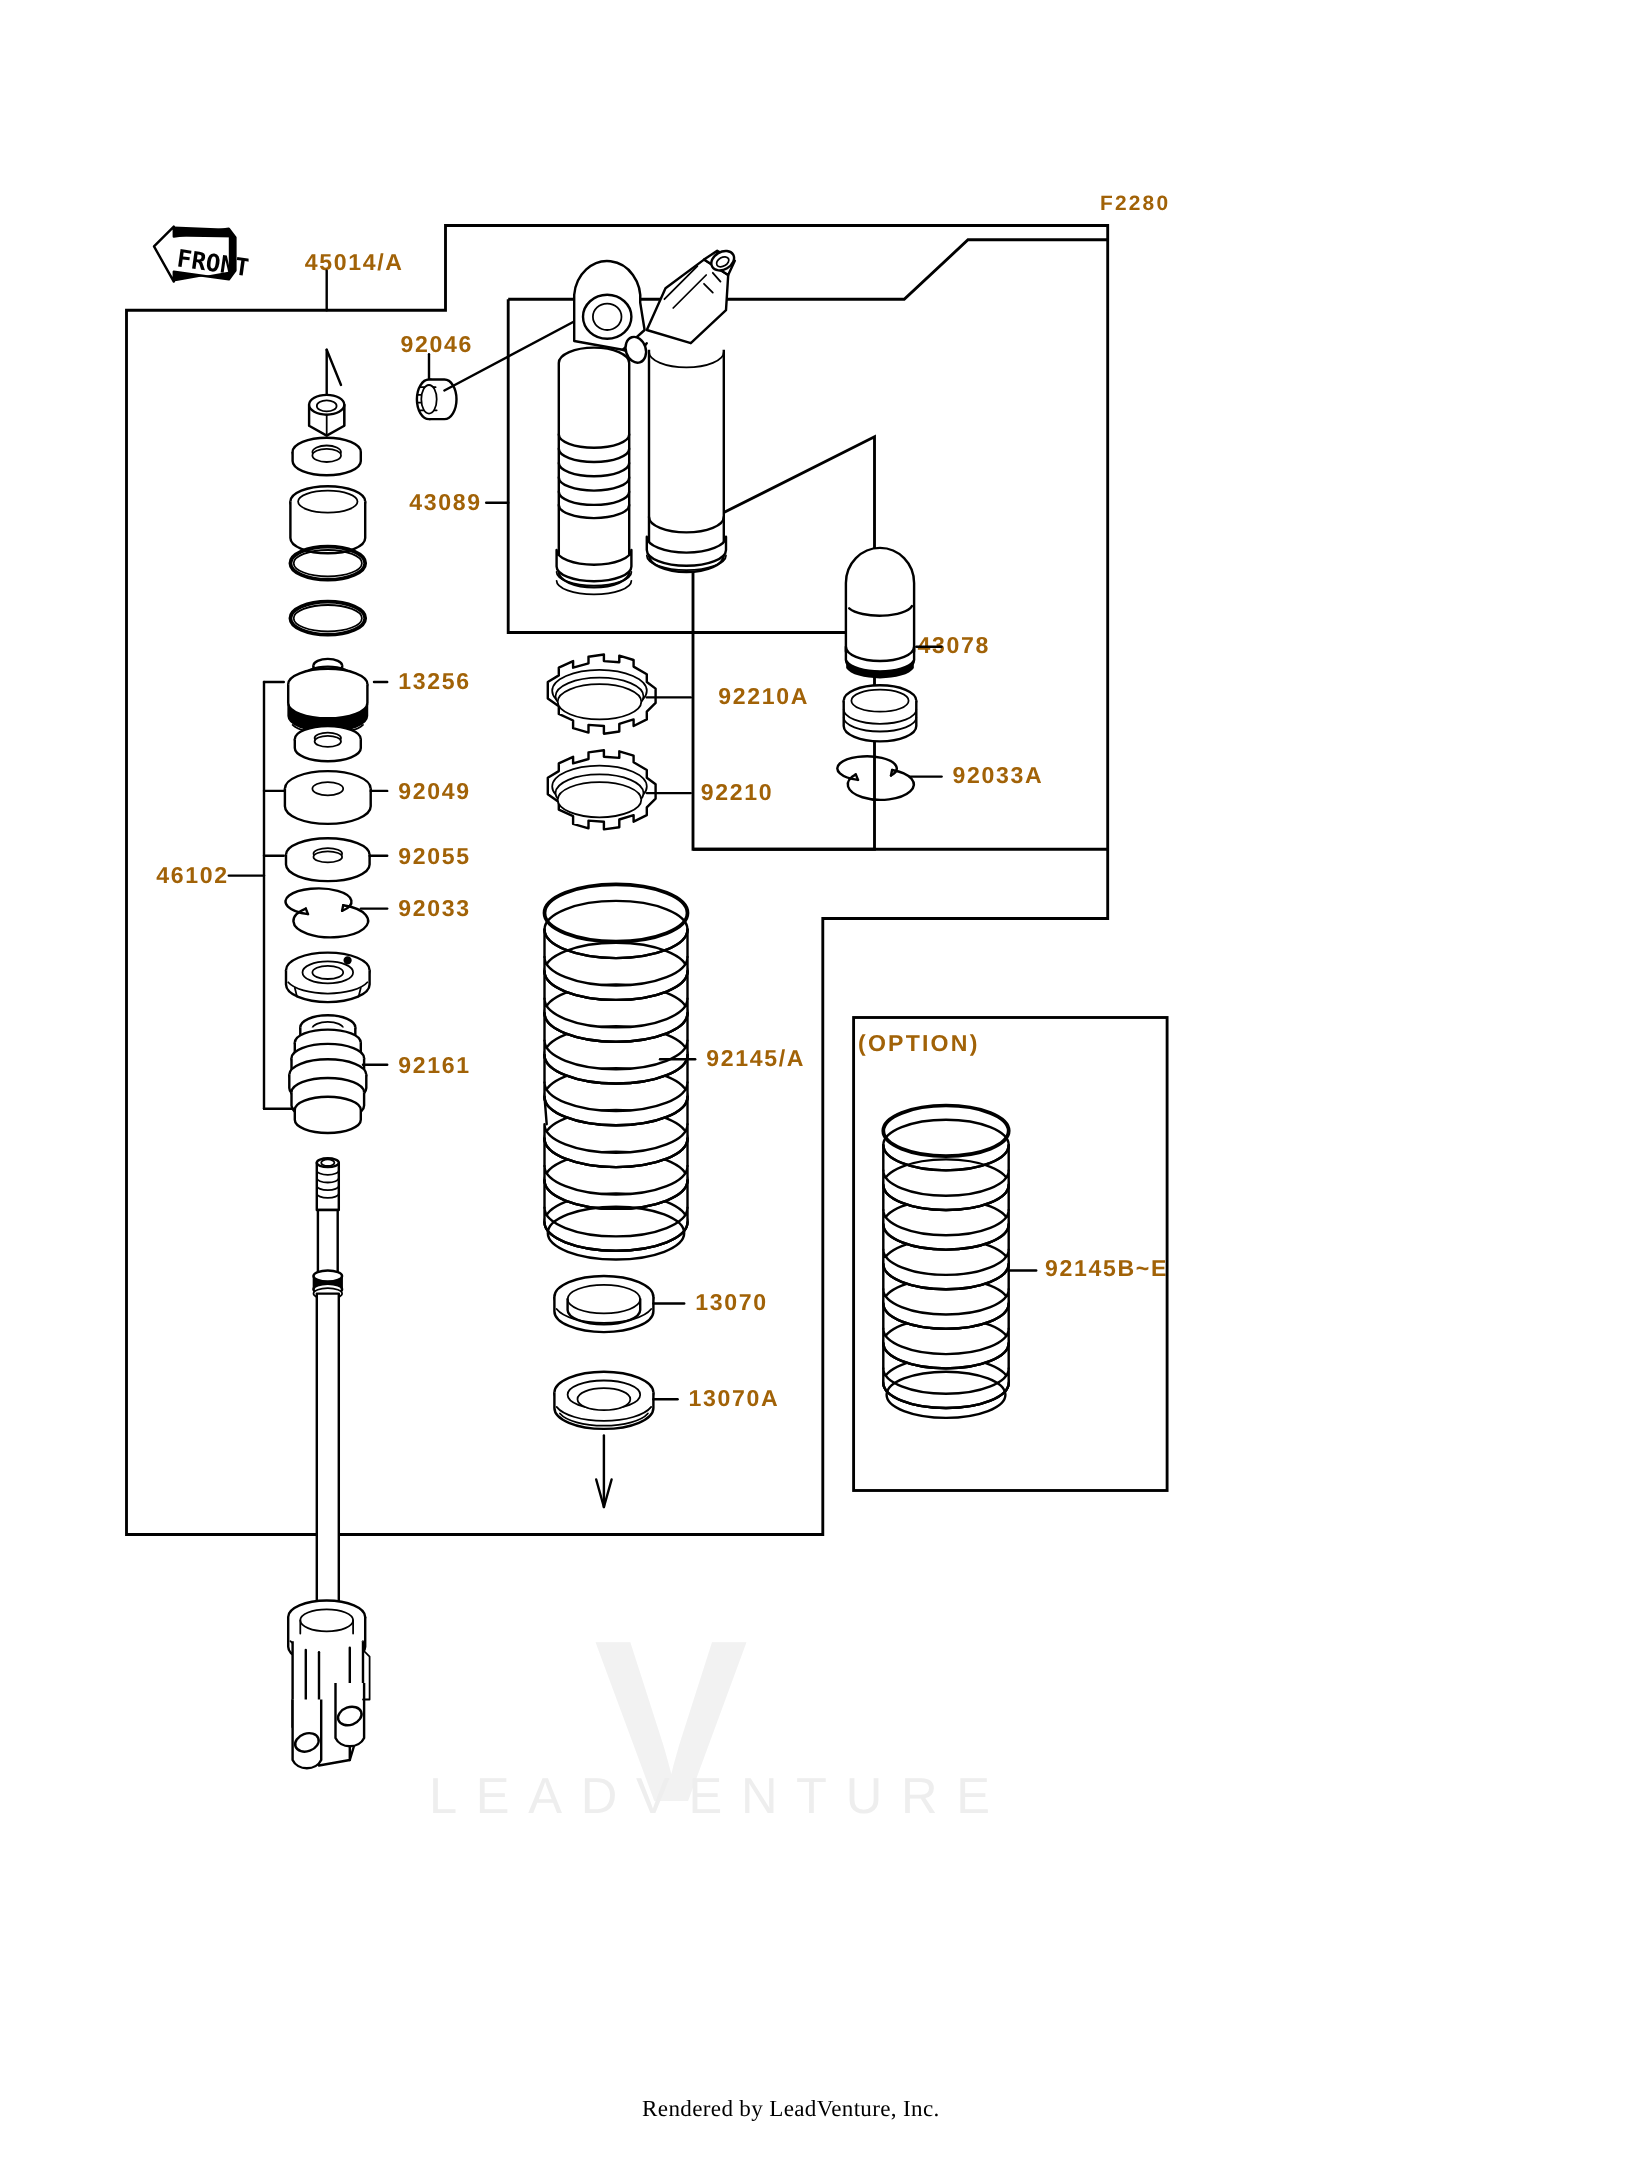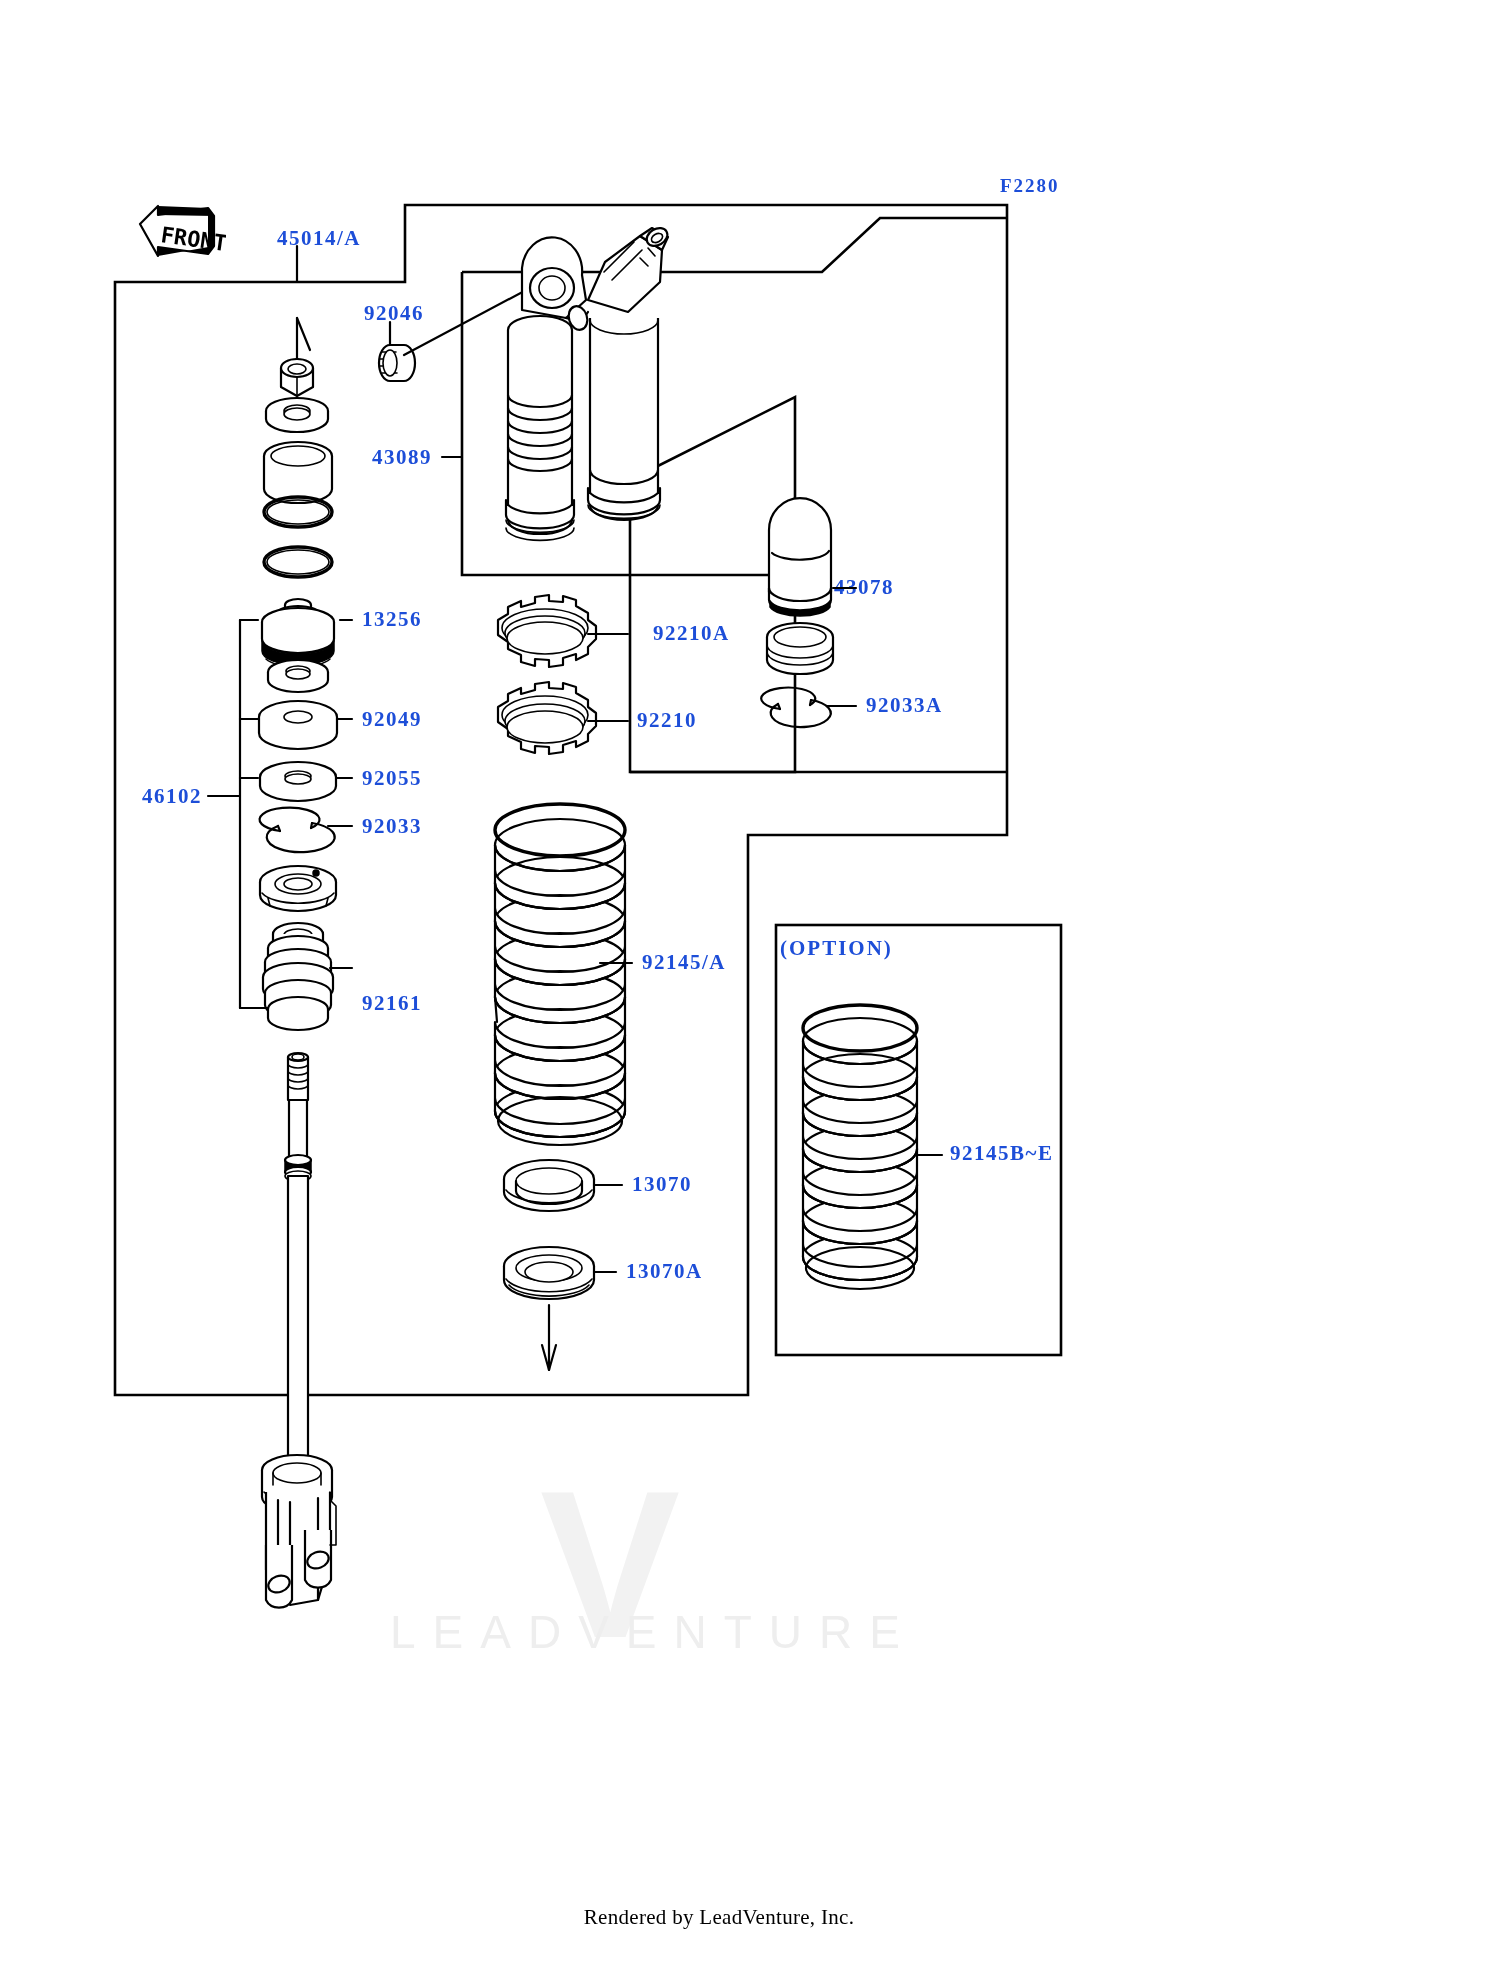--- a/index.html
+++ b/index.html
@@ -11,26 +11,26 @@
   #page{
     position:relative;
     width:1500px;
     height:1962px;
     background:#fff;
     overflow:hidden;
   }
   
   .lbl{
     position:absolute;
-    font-family:Liberation Serif, serif;
+    font-family:Liberation Sans, sans-serif;
     font-weight:700;
     font-size:21px;
     letter-spacing:1.5px;
     white-space:nowrap;
-    color:#1d4ed8;
+    color:#a16207;
     line-height:1;
   }
   .lbl.code{font-size:19px;letter-spacing:2px;}
   
   #watermark{
     position:absolute;
     left:0;top:760px;width:1500px;height:220px;
     pointer-events:none;
     z-index:1;
   }
@@ -504,21 +504,21 @@
   <div class="labels">
     <div class="lbl code" id="diagram-code">F2280</div>
 
     <div class="lbl" style="left:249px;top:228px;margin-left:28px;">45014/A</div>
     <div class="lbl" style="left:364px;top:303px;">92046</div>
     <div class="lbl" style="left:372px;top:447px;">43089</div>
     <div class="lbl" style="left:362px;top:609px;">13256</div>
     <div class="lbl" style="left:362px;top:709px;">92049</div>
     <div class="lbl" style="left:362px;top:768px;text-align:right;">92055</div>
     <div class="lbl" style="left:362px;top:816px;">92033</div>
-    <div class="lbl" style="left:362px;top:958px;margin-top:35px;">92161</div>
+    <div class="lbl" style="left:362px;top:958px;">92161</div>
     <div class="lbl" style="left:142px;top:786px;">46102</div>
     <div class="lbl" style="left:637px;top:623px;margin-left:16px;">92210A</div>
     <div class="lbl" style="left:637px;top:710px;">92210</div>
     <div class="lbl" style="left:834px;top:577px;">43078</div>
     <div class="lbl" style="left:866px;top:695px;">92033A</div>
     <div class="lbl" style="left:642px;top:952px;">92145/A</div>
     <div class="lbl" style="left:632px;top:1174px;">13070</div>
     <div class="lbl" style="left:626px;top:1261px;">13070A</div>
     <div class="lbl" style="left:950px;top:1143px;">92145B~E</div>
 

